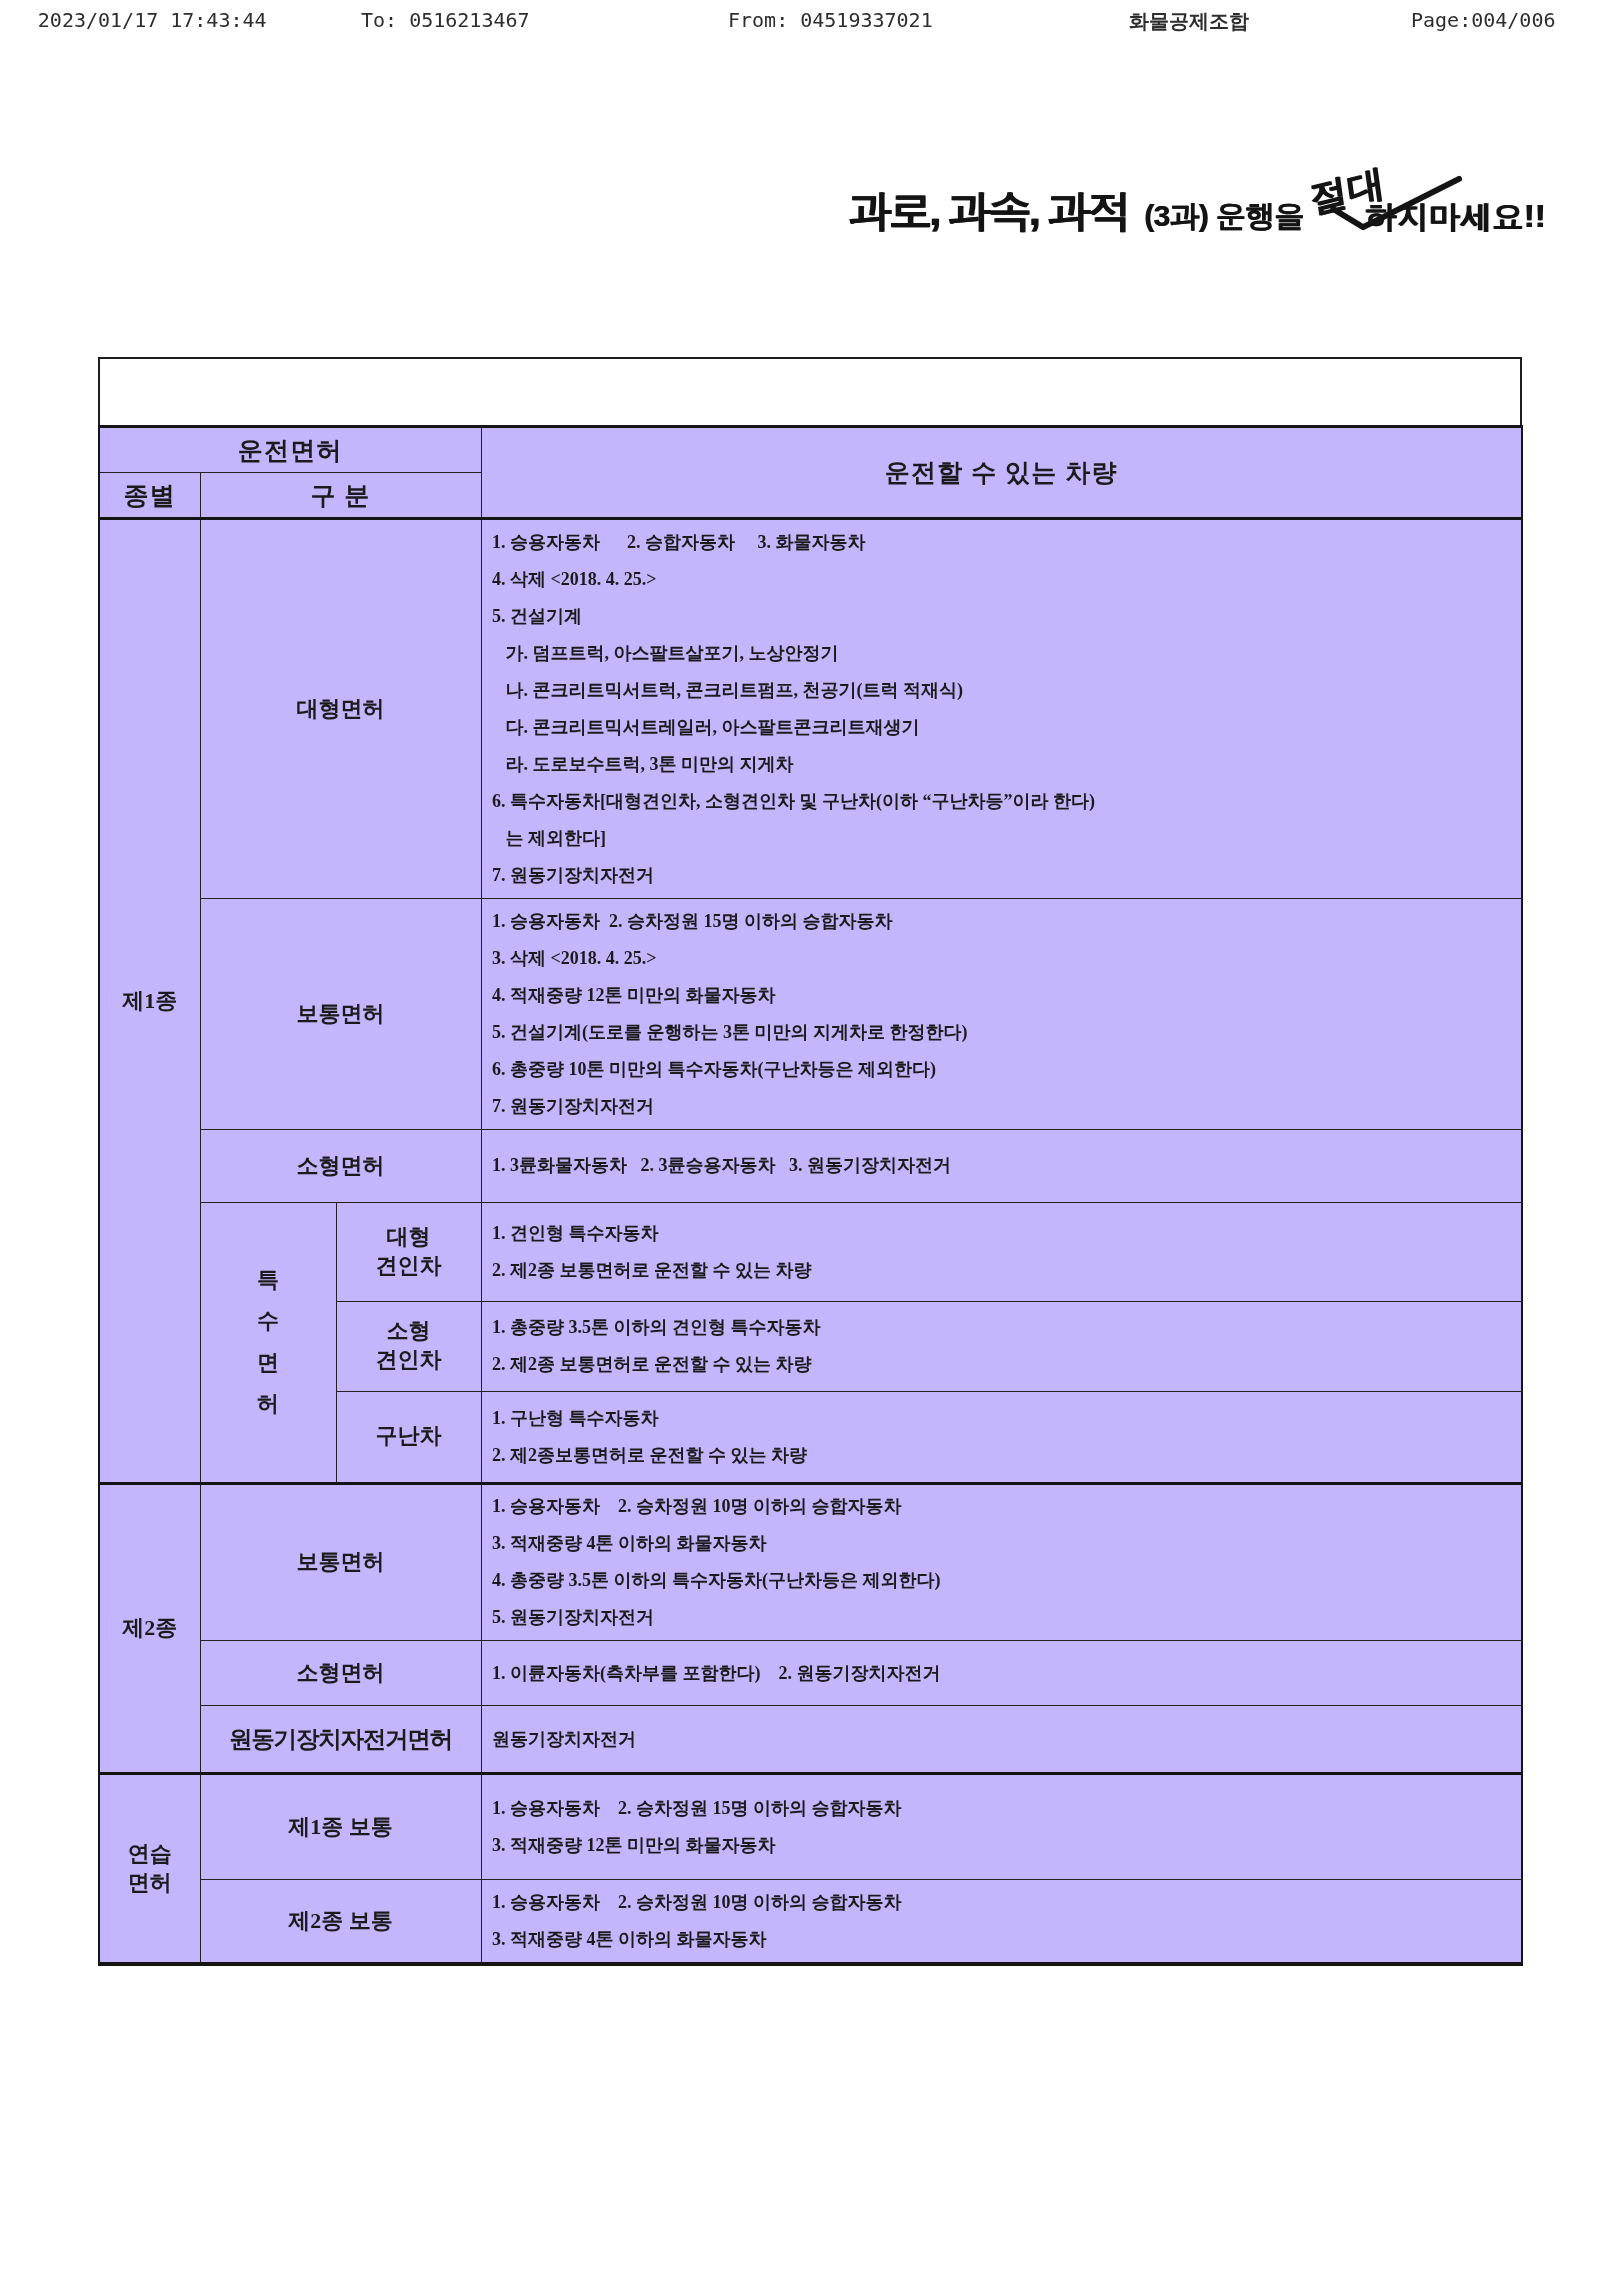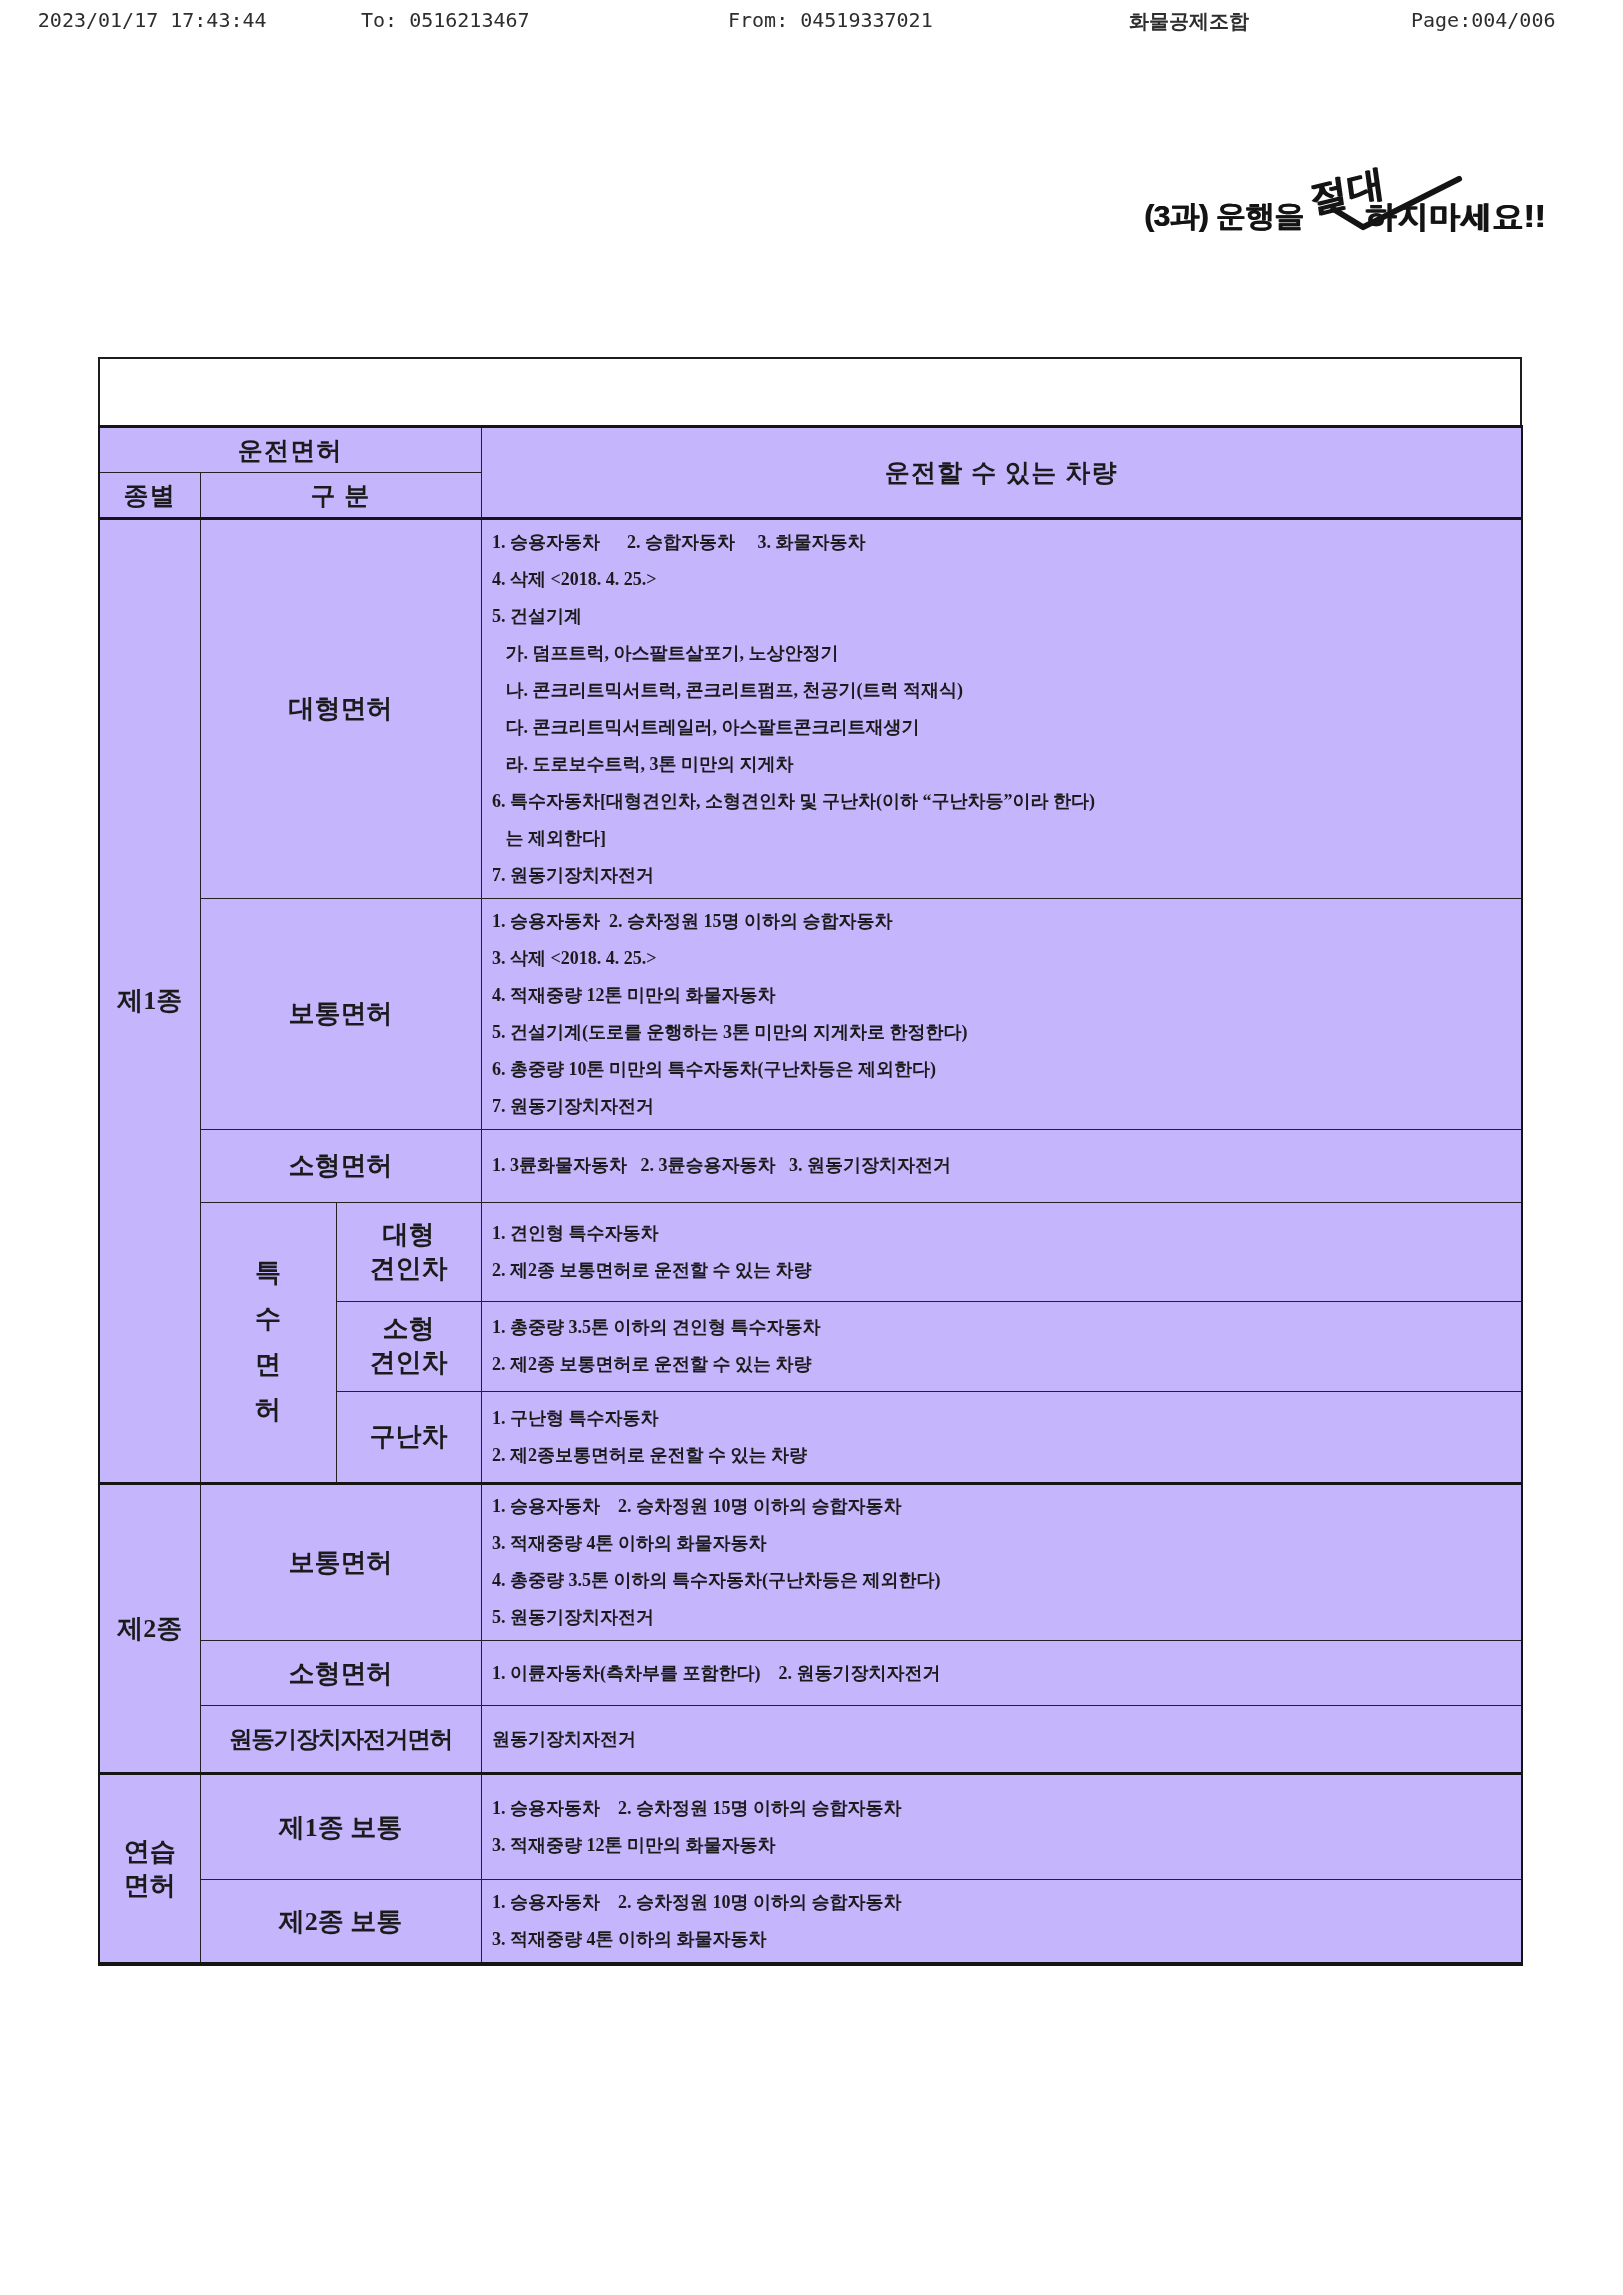--- a/index.html
+++ b/index.html
@@ -44,21 +44,21 @@
     font-size:25px; font-weight:bold; color:#1d1d1d; white-space:nowrap; }
 
   
   table.license-table { position:absolute; left:98px; top:425px; z-index:1;
     border-collapse:collapse; table-layout:fixed; background:#c4b5fd;
     font-weight:bold; color:#1b1b1b;
     border:2.6px solid #151515; border-top-width:3.3px; border-bottom-width:4.6px; }
   .license-table td { border:1.3px solid #222; vertical-align:middle;
     box-sizing:border-box; overflow:hidden; }
   .license-table tr.bt-heavy td { border-top-width:3.3px; border-top-color:#151515; }
-  td.lbl { text-align:center; font-size:26px; }
+  td.lbl { text-align:center; font-size:22px; }
   td.hdr { font-size:25px; letter-spacing:1.3px; }
   td.lbl div { line-height:1.3; }
   td.vlabel div { line-height:1.1; padding:8.5px 0; }
   td.small-lbl { font-size:23.6px; letter-spacing:-1.3px; white-space:nowrap; }
   td.content { font-size:18px; text-align:left; padding:3.9px 5.2px 3.9px 10.5px; }
   td.content div { line-height:37px; white-space:pre-wrap; }
 </style>
 </head>
 <body>
 
@@ -66,20 +66,21 @@
 
   <div class="fax-header">
     <span class="fx-datetime">2023/01/17 17:43:44</span>
     <span class="fx-to">To: 0516213467</span>
     <span class="fx-from">From: 04519337021</span>
     <span class="fx-org">화물공제조합</span>
     <span class="fx-page">Page:004/006</span>
   </div>
 
   <div class="slogan">
+    <span class="slogan-main">과로, 과속, 과적</span>
     <span class="slogan-mid">(3과) 운행을</span>
     <span class="slogan-emph">절대</span>
     <svg class="check-swoosh" width="141" height="60" viewBox="0 0 215 92">
       <polyline points="12,52 58,80 205,6" fill="none" stroke="#141414" stroke-width="9" stroke-linecap="round" stroke-linejoin="round"></polyline>
     </svg>
     <span class="slogan-tail">하지마세요!!</span>
   </div>
 
   <div class="doc-frame"></div>
 

